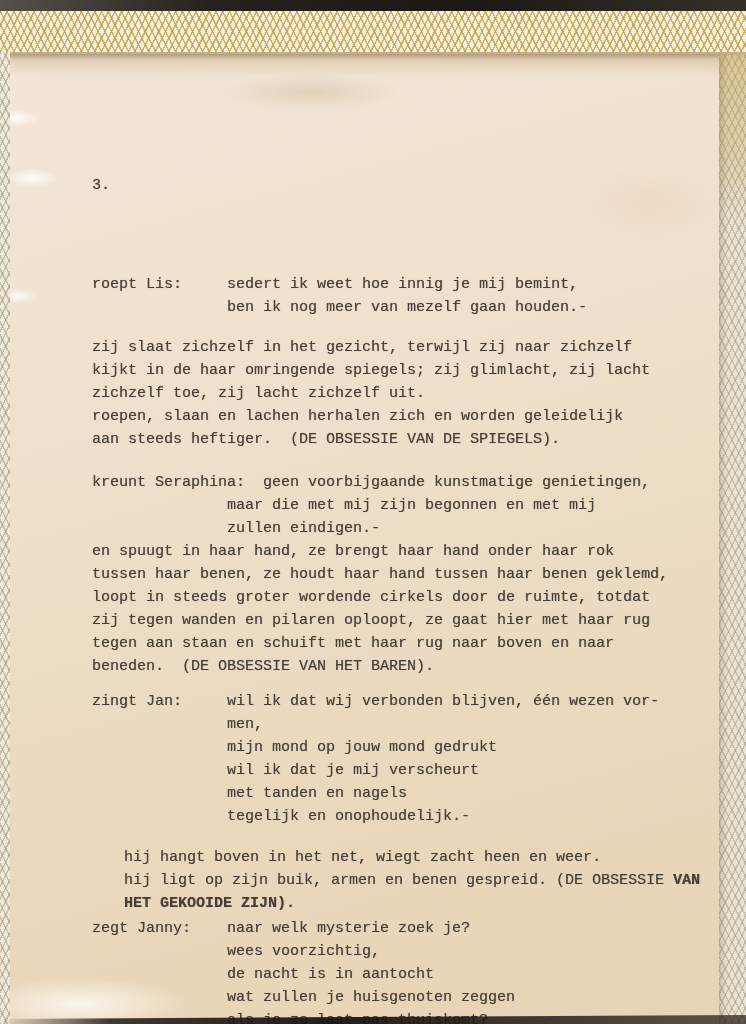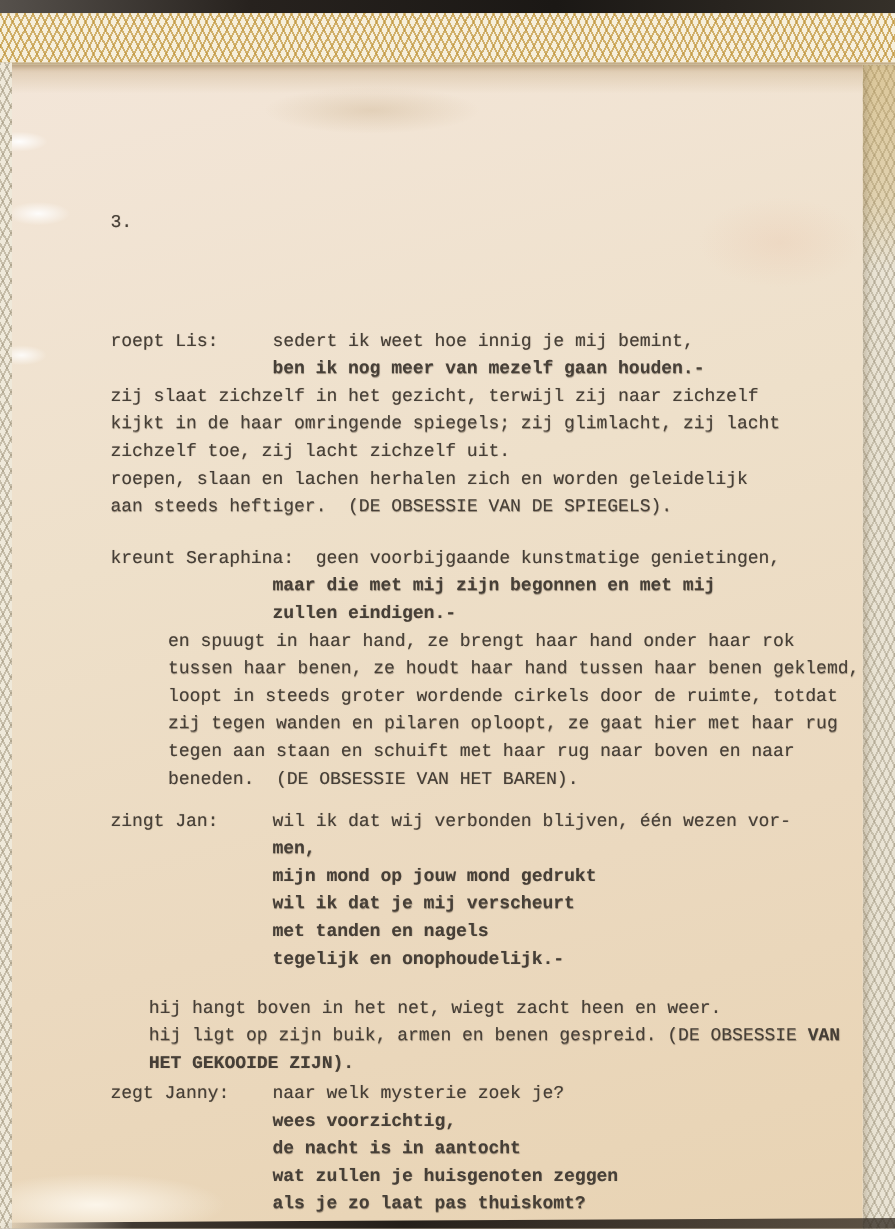--- a/index.html
+++ b/index.html
@@ -70,31 +70,31 @@
   
   .content{
     position:absolute;left:92px;top:128px;width:620px;
     font-size:15px;line-height:23px;
     color:#463f37;
     white-space:pre;
     text-shadow:0.3px 0.4px 0.7px rgba(72,60,48,0.55);
   }
   .page-number{margin-bottom:30px;}
   .line{white-space:pre;}
-  .speech .cont{padding-left:135px;font-weight:bold;}
+  .speech .cont{padding-left:135px;}
   .speaker{
     text-underline-offset:4px;
     text-decoration-thickness:1.5px;
   }
   .bold{font-weight:bold;}
   .entry:nth-child(2){margin-top:20px;}
   .entry:nth-child(3){margin-top:12px;}
   .entry:nth-child(4){margin-top:2px;}
-  .entry:nth-child(1) .stage{margin-top:0;}
-  .entry:nth-child(2) .stage{margin-top:0px;margin-left:48px;}
+  .entry:nth-child(1) .stage{margin-top:17px;}
+  .entry:nth-child(2) .stage{margin-top:0px;}
   .entry:nth-child(3) .stage{margin-top:18px;margin-left:32px;}
   .entry:nth-child(4) .stage{margin-top:11px;}
 </style>
 </head>
 <body>
 
 <div class="frame">
   <div class="paper"></div>
   <div class="scan-edge-top"></div>
   <div class="border-top chevron"></div>

